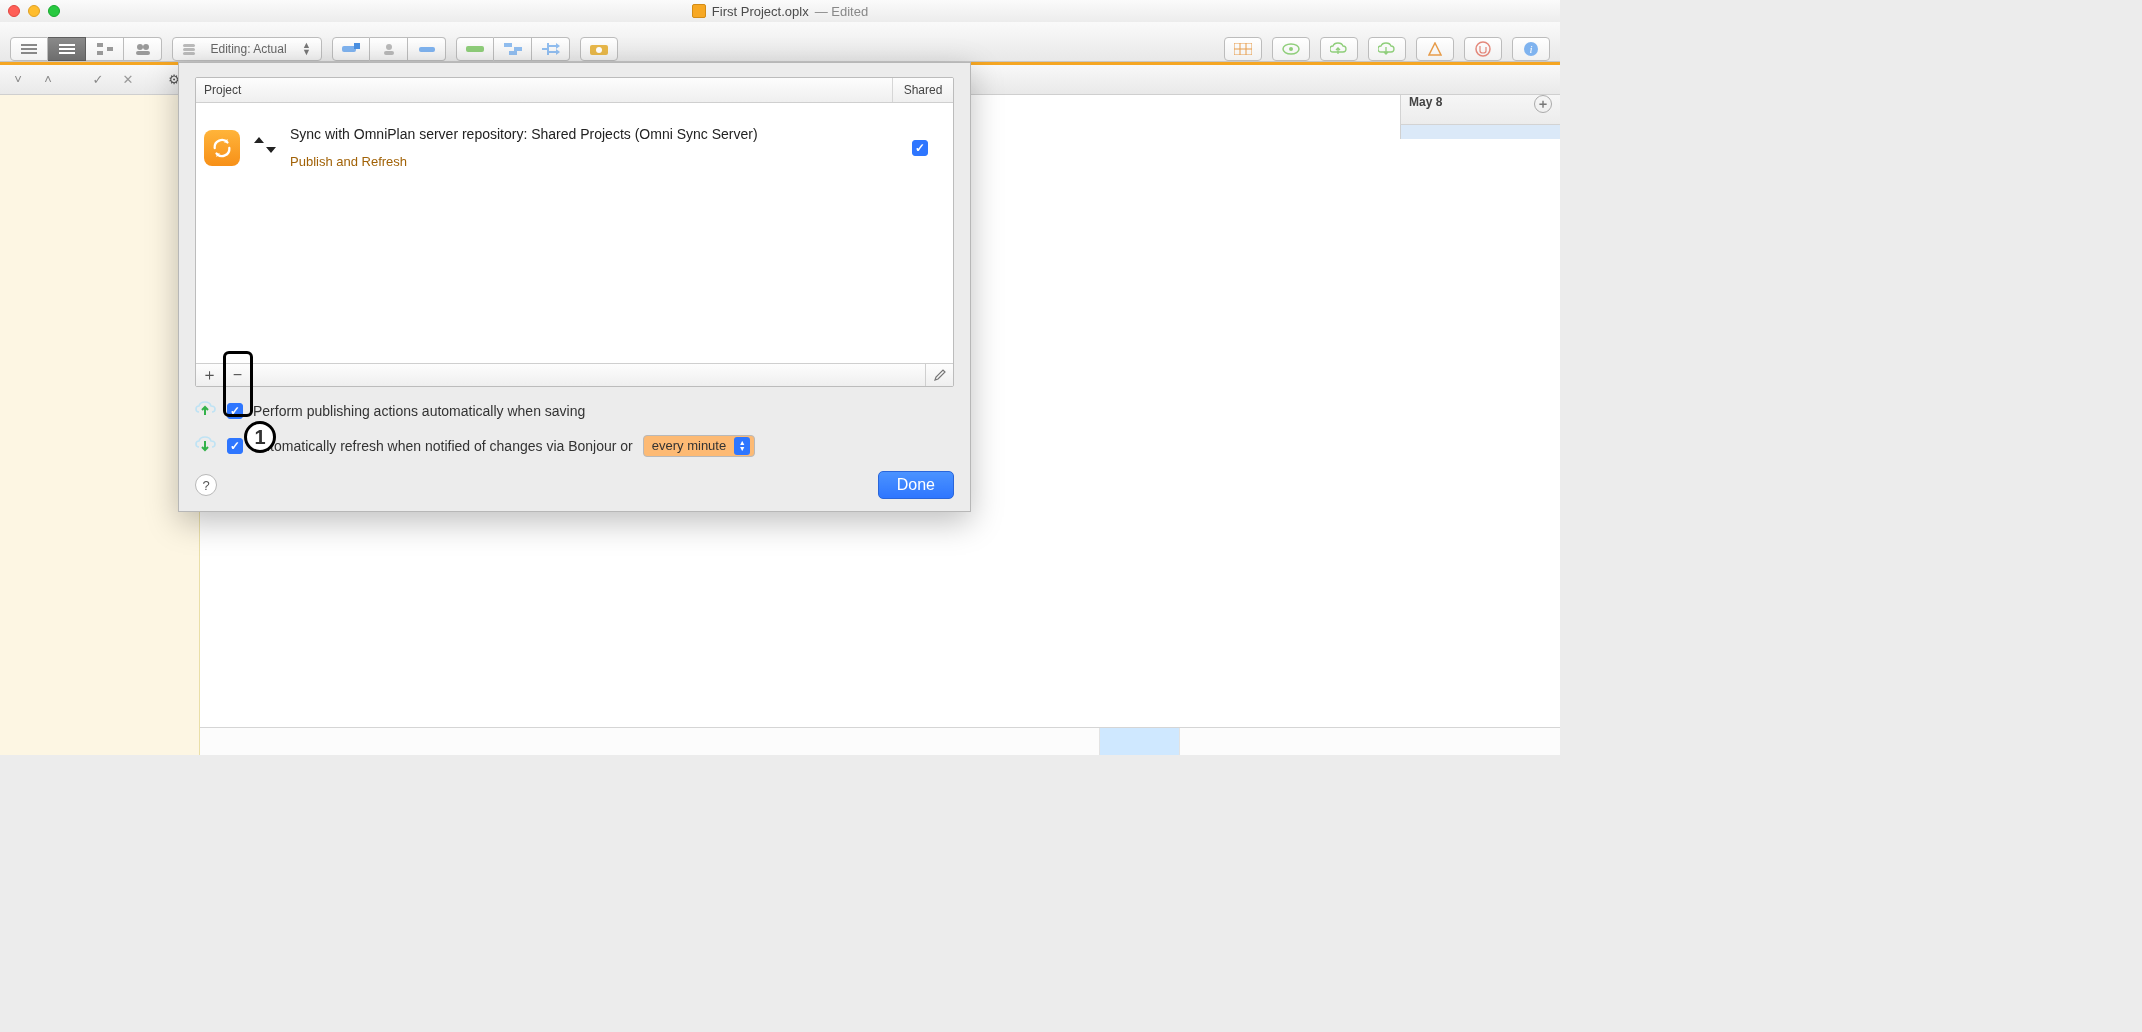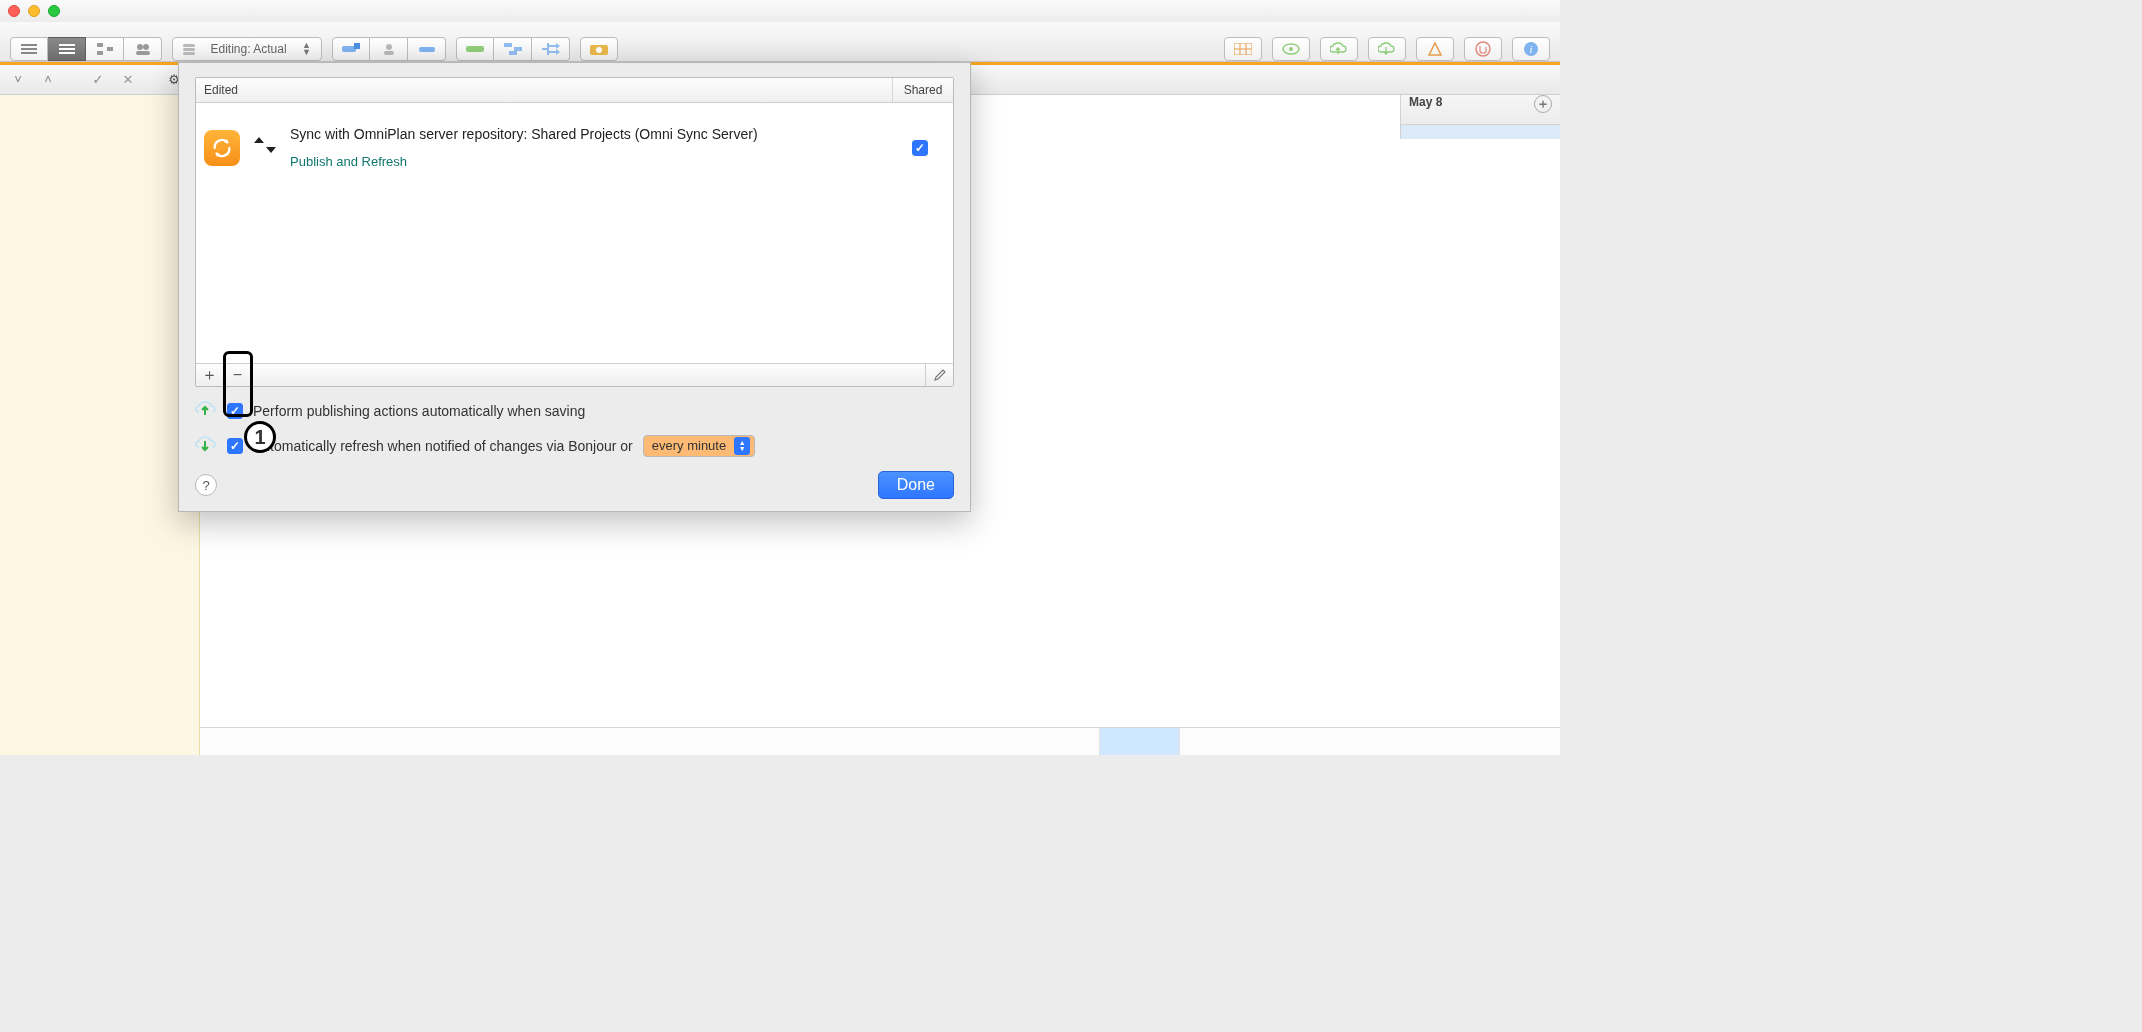--- a/index.html
+++ b/index.html
@@ -130,21 +130,21 @@
   }
   .row .sync-icon {
     width:36px; height:36px; border-radius:8px;
     background:linear-gradient(#ffb43a,#f79018);
     display:flex; align-items:center; justify-content:center;
     color:#fff; font-size:20px;
   }
   .row .arrows { font-size:22px; letter-spacing:-2px; color:#2b2b2b;}
   .row .txt { flex:1; }
   .row .txt .t1 { font-size:14px; color:#222; }
-  .row .txt .t2 { font-size:13px; color:#0f766e; margin-top:12px;}
+  .row .txt .t2 { font-size:13px; color:#a16207; margin-top:12px;}
   .row .chkcol { width:50px; display:flex; justify-content:center; }
   .mac-check {
     width:16px; height:16px; border-radius:3px;
     border:1px solid #2f72d8; display:flex; align-items:center; justify-content:center;
     background:#fff;
   }
   .mac-check.checked { background:#2e76ff; border-color:#2e76ff; }
   .mac-check.checked::after { content:"✓"; color:#fff; font-size:12px; font-weight:700; line-height:1;}
   .list-footer {
     display:flex; border-top:1px solid #cfcfcf;
@@ -201,20 +201,25 @@
   .btm-strip .cell.hl { background:#cfe8ff; }
 </style>
 </head>
 <body>
 
 <div class="titlebar">
   <div class="traffic">
     <div class="tl red"></div>
     <div class="tl yellow"></div>
     <div class="tl green"></div>
+  </div>
+  <div class="title-center">
+    <span class="doc-icon"></span>
+    <span>First Project.oplx</span>
+    <span class="edited">— Edited</span>
   </div>
 </div>
 
 <div class="toolbar">
   <div class="seggroup">
     <div class="tbtn">
         <span class="ic ic-lines"></span>
       </div>
     <div class="tbtn active">
         <span class="ic ic-lines"></span>
@@ -363,21 +368,21 @@
     <div class="cell"></div>
     <div class="cell hl"></div>
     <div style="width:380px"></div>
   </div>
 </div>
 
 <div class="sheet">
 
   <div class="list-container">
     <div class="list-header">
-      <div class="col-action">Edited</div>
+      <div class="col-action">Project</div>
       <div class="col-active">Shared</div>
     </div>
     <div class="list-body">
       <div class="row">
         <div class="sync-icon">
           <svg width="22" height="22" viewBox="0 0 24 24">
               <path d="M4 12 A8 8 0 0 1 18 6 M20 12 A8 8 0 0 1 6 18" stroke="#fff" stroke-width="2.5" fill="none" stroke-linecap="round"></path>
               <path d="M18 2 L18 6 L14 6 Z M6 22 L6 18 L10 18 Z" fill="#fff"></path>
             </svg>
         </div>

